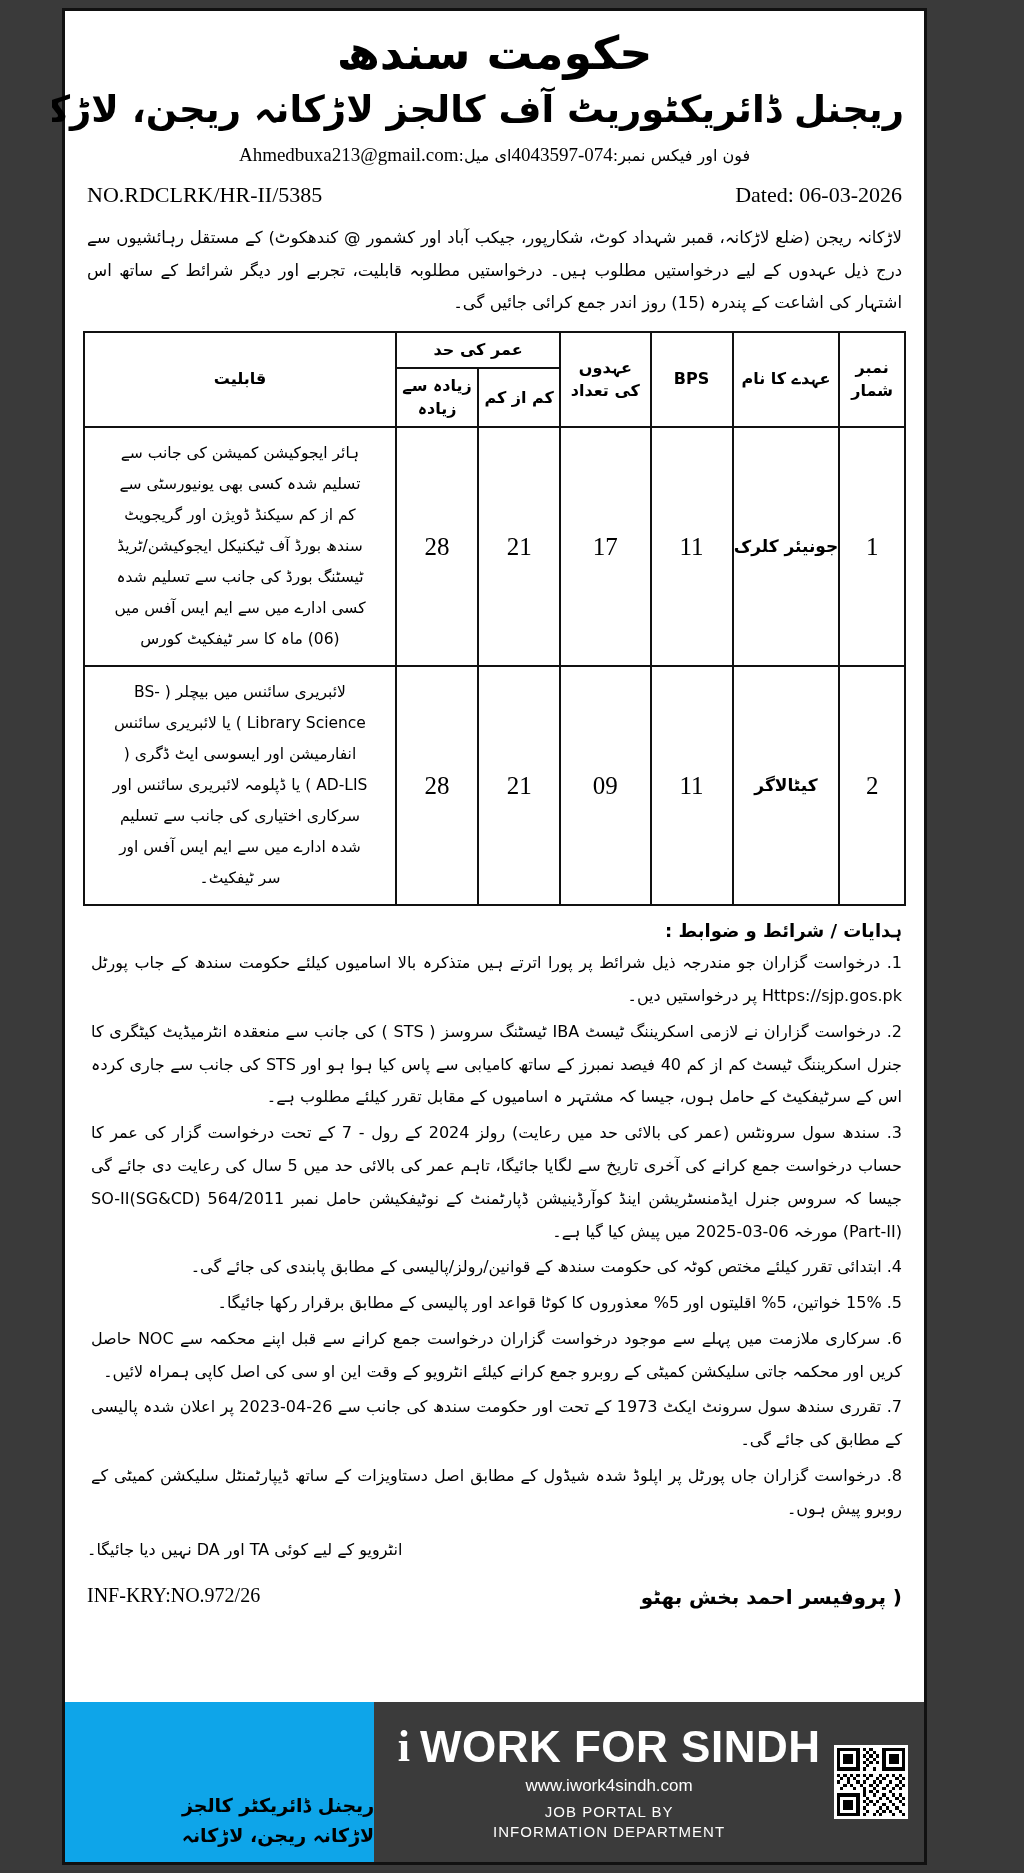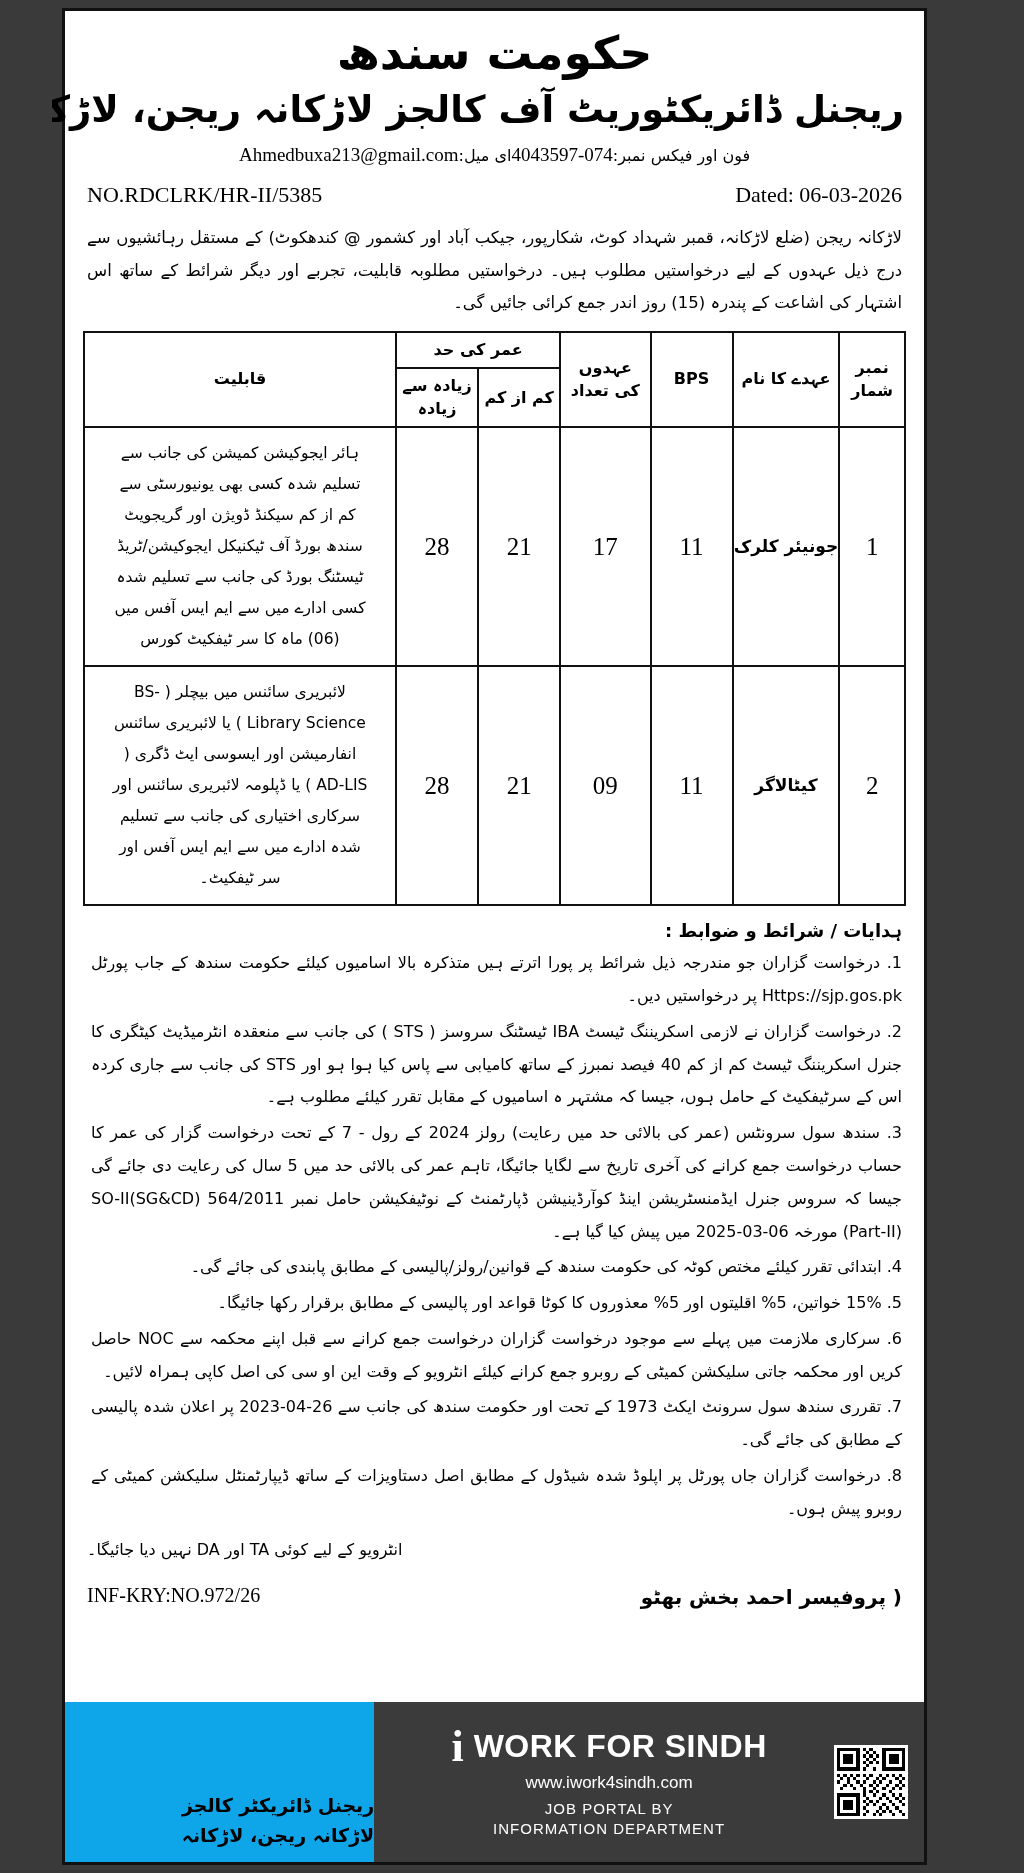--- a/index.html
+++ b/index.html
@@ -218,21 +218,21 @@
     gap: 10px;
   }
   .i-mark {
     font-family: "Liberation Serif", serif;
     font-size: 44px;
     font-weight: bold;
     line-height: 1;
     color: #fff;
   }
   .iwork-text {
-    font-size: 32px;
+    font-size: 44px;
     font-weight: bold;
     letter-spacing: 0.5px;
     font-family: "Liberation Sans", sans-serif;
     white-space: nowrap;
   }
   .fb-url {
     font-size: 17px;
     margin-top: 4px;
     font-family: "Liberation Sans", sans-serif;
   }

